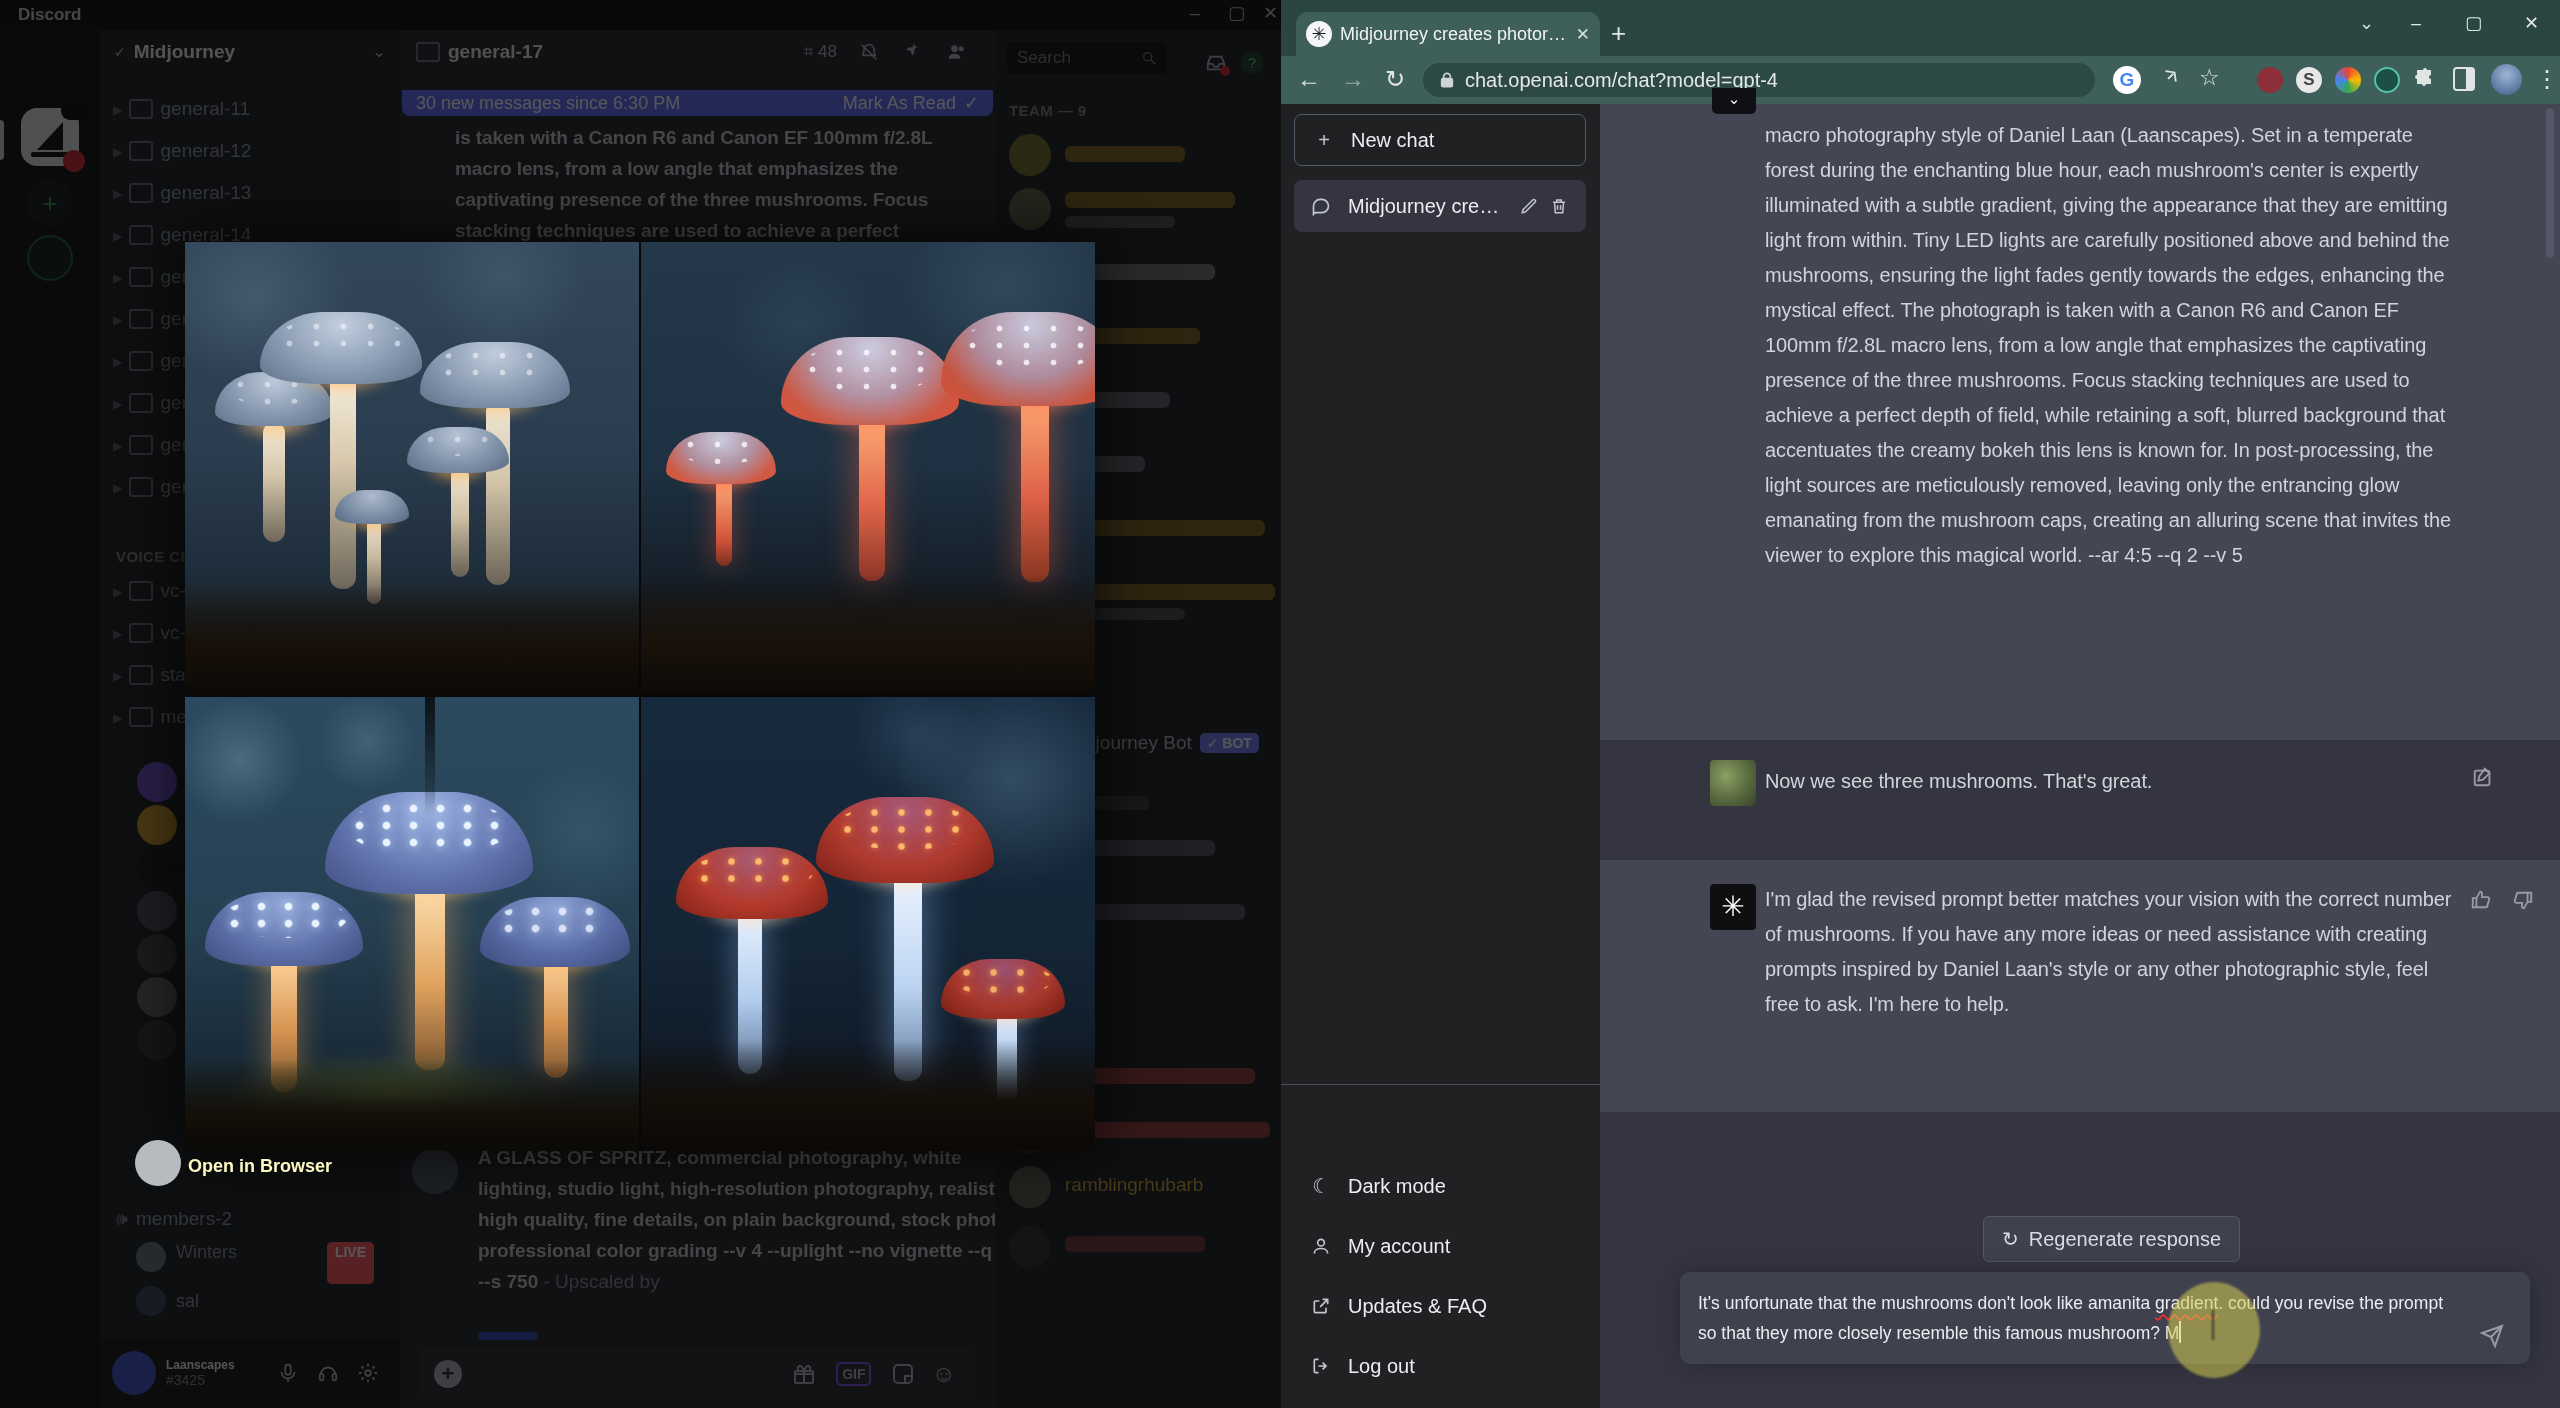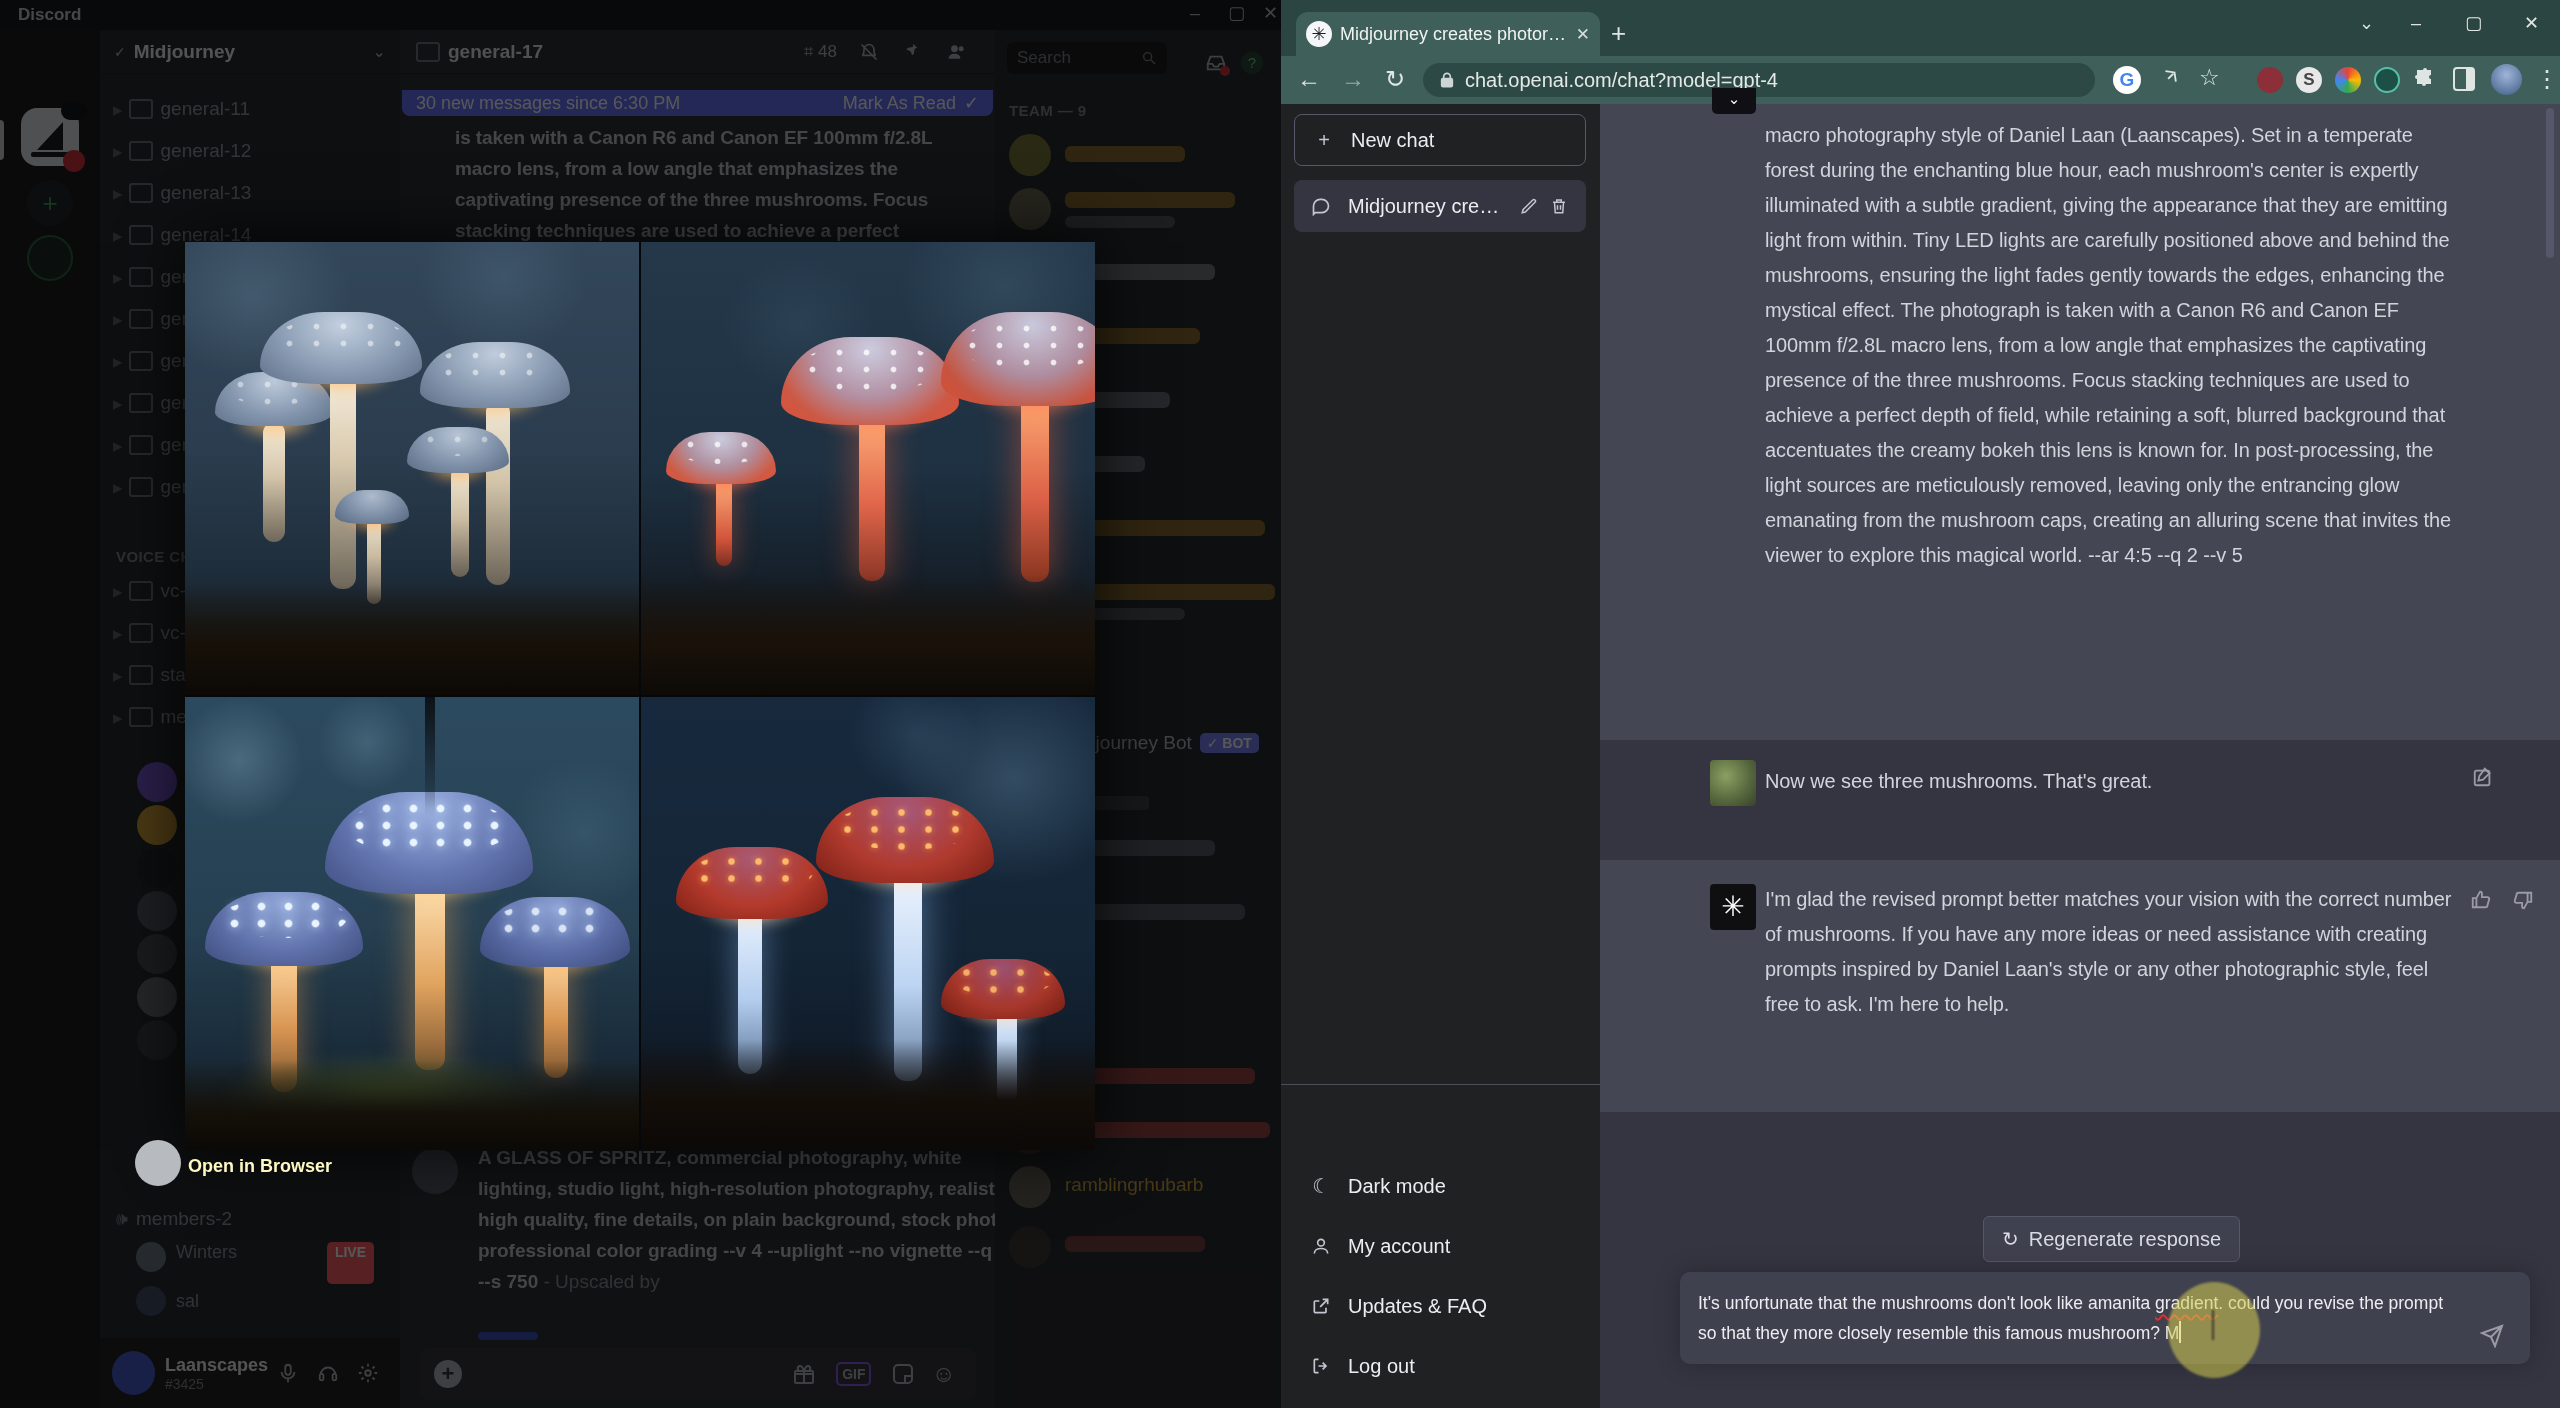--- a/index.html
+++ b/index.html
@@ -191,21 +191,21 @@
         <span class="livepill" style="margin-right:26px;">LIVE</span>
       </div>
       <div class="abs" style="left:0;top:1252px;width:300px;height:38px;display:flex;align-items:center;padding-left:36px;box-sizing:border-box;text-align:right;">
         <span class="avatar" style="width:30px;height:30px;background:#44506a;margin-right:10px;"></span>
         <span class="dimtxt" style="font-size:18px;">sal</span>
       </div>
 
       <div class="abs" style="left:0;top:1308px;width:300px;height:70px;background:#232428;display:flex;align-items:center;padding:0 12px;box-sizing:border-box;">
         <span class="avatar" style="width:44px;height:44px;background:#4a5fd0;margin-right:10px;"></span>
         <span style="flex:1;">
-          <div style="color:#f2f3f5;font-size:18px;font-weight:bold;">Laanscapes</div>
+          <div style="color:#f2f3f5;font-size:12px;font-weight:bold;">Laanscapes</div>
           <div style="color:#87898c;font-size:14px;">#3425</div>
         </span>
         <span style="color:#b5bac1;font-size:20px;margin:0 9px;">
           <svg width="22" height="22" viewBox="0 0 24 24" fill="none" stroke="currentColor" stroke-width="2">
               <rect x="9" y="3" width="6" height="11" rx="3"></rect>
               <path d="M5 11a7 7 0 0 0 14 0M12 18v4"></path>
             </svg>
         </span>
         <span style="color:#b5bac1;margin:0 9px;">
           <svg width="22" height="22" viewBox="0 0 24 24" fill="none" stroke="currentColor" stroke-width="2">

